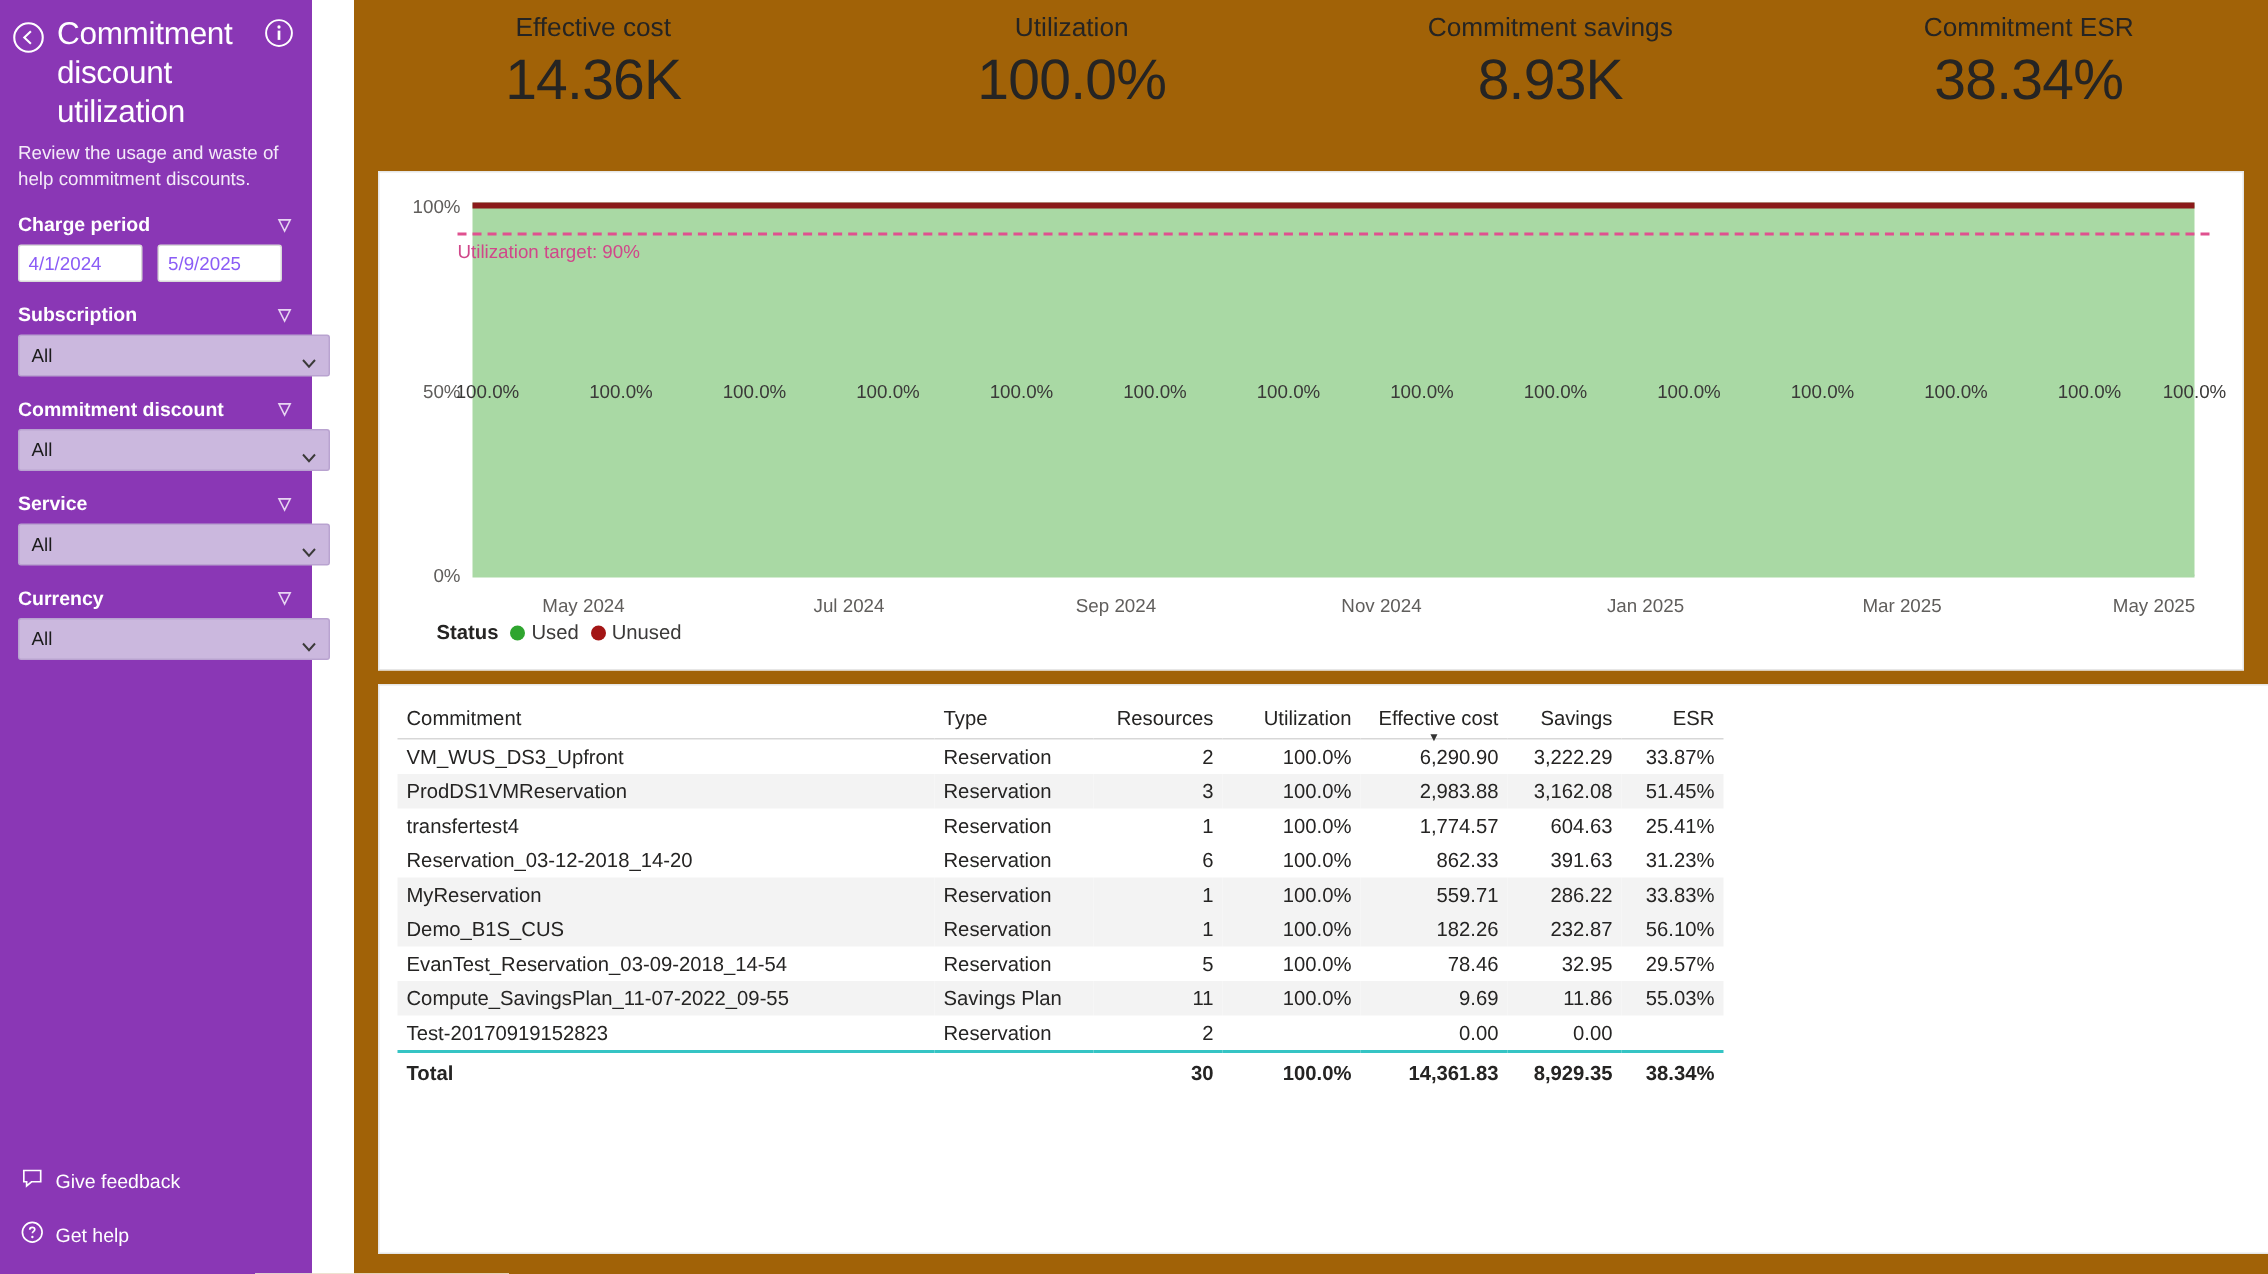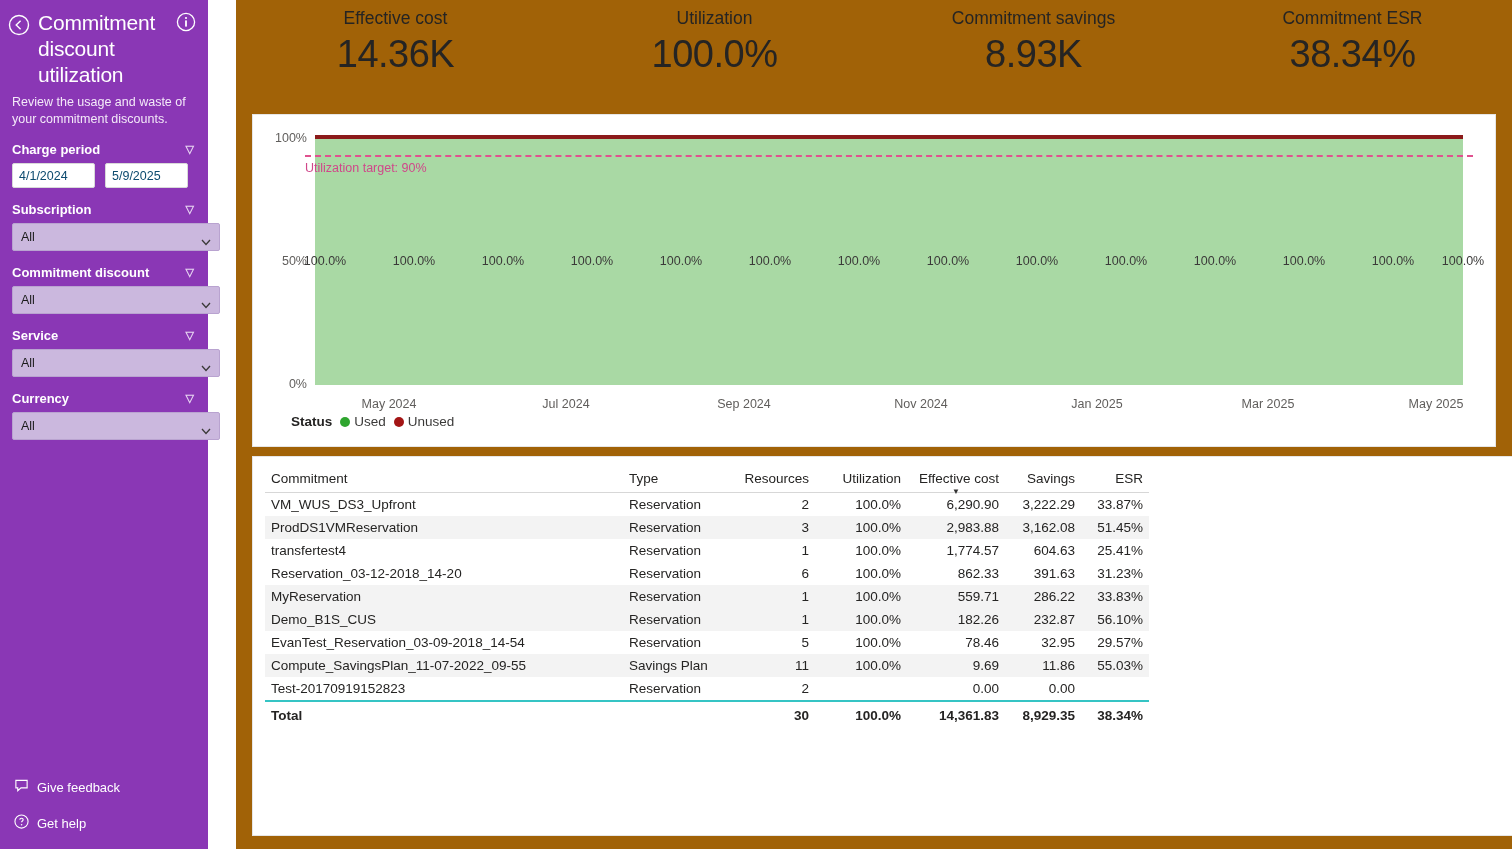--- a/index.html
+++ b/index.html
@@ -68,21 +68,21 @@
     right: 2px;
     top: 1px;
     font-size: 11px;
     color: #e7d5f2;
   }
   .date-row { display: flex; gap: 10px; }
   .date-input {
     width: 83px;
     height: 25px;
     background: #ffffff;
-    color: #0c4a6e;
+    color: #8b5cf6;
     border: 1px solid #d9d9d9;
     border-radius: 2px;
     font-size: 12.5px;
     line-height: 25px;
     padding: 0 6px;
     box-sizing: border-box;
   }
   .select-box {
     position: relative;
     width: 208px;
@@ -300,21 +300,21 @@
         </svg>
       </span>
       <span class="info-icon">
         <svg width="20" height="20" viewBox="0 0 20 20">
           <circle cx="10" cy="10" r="8.6" fill="none" stroke="#ffffff" stroke-width="1.3"></circle>
           <circle cx="10" cy="6" r="1.1" fill="#ffffff"></circle>
           <rect x="9.1" y="8.4" width="1.8" height="6.2" fill="#ffffff"></rect>
         </svg>
       </span>
       <div class="panel-title">Commitment discount utilization</div>
-      <div class="panel-sub">Review the usage and waste of your commitment discounts.</div>
+      <div class="panel-sub">Review the usage and waste of help commitment discounts.</div>
     </div>
 
     <div class="filter-block">
       <div class="filter-label">
         <span>Charge period</span>
         <span class="collapse">▽</span>
       </div>
       <div class="date-row">
         <div class="date-input">4/1/2024</div>
         <div class="date-input">5/9/2025</div>

